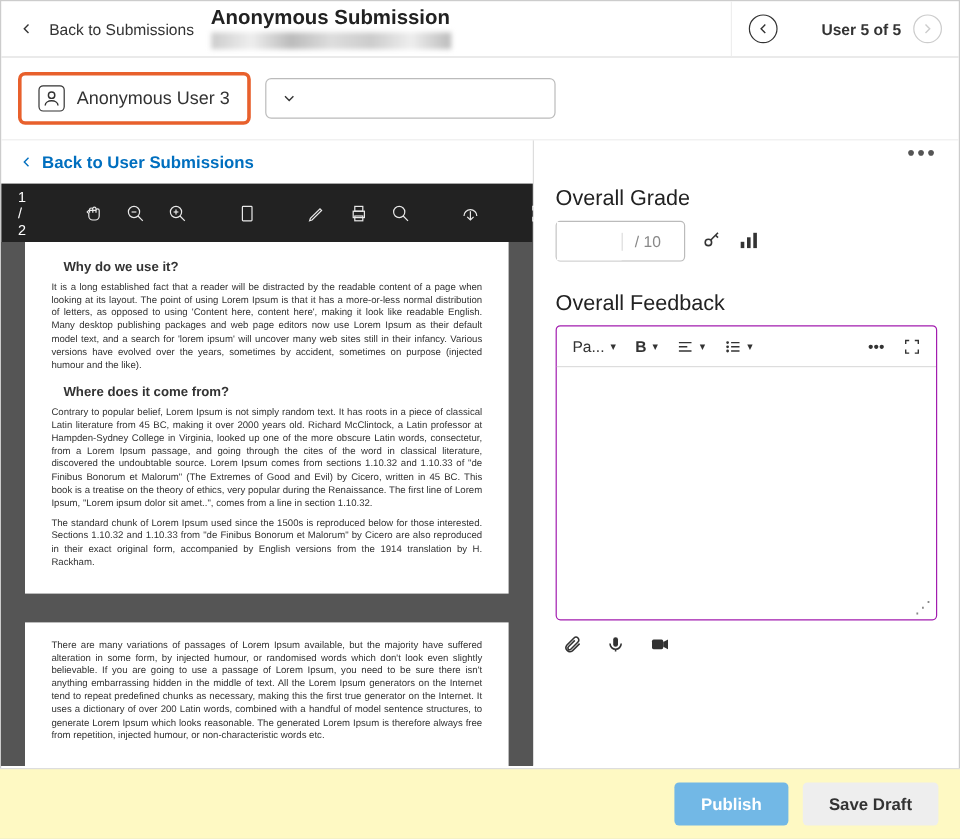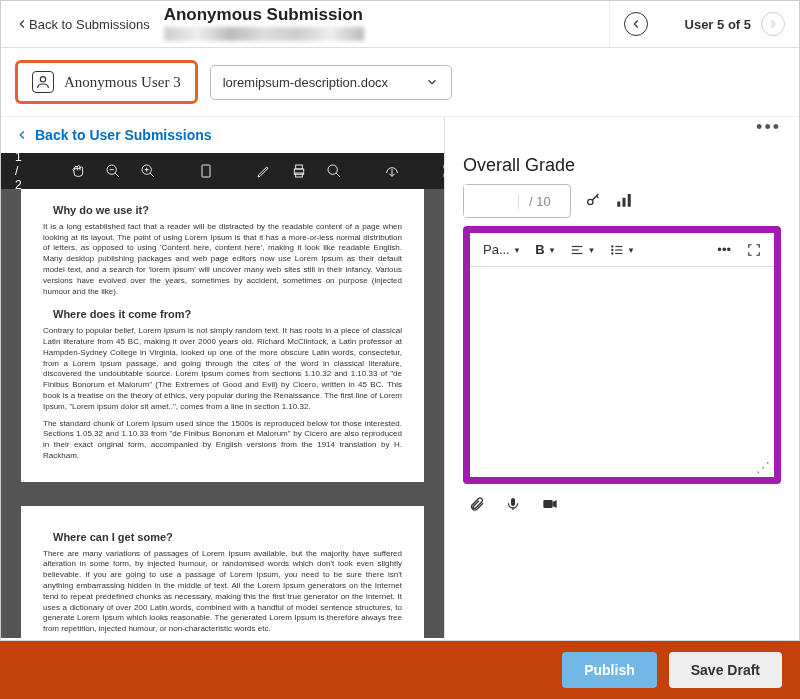--- a/index.html
+++ b/index.html
@@ -1,60 +1,60 @@
 <!DOCTYPE html>
 <html><head>
 <meta charset="utf-8">
 <style>
 * { box-sizing: border-box; margin: 0; padding: 0; }
 body { font-family: -apple-system, BlinkMacSystemFont, "Segoe UI", Arial, sans-serif; font-size: 13px; color: #333; background: #fff; width: 800px; height: 699px; overflow: hidden; border: 1px solid #ccc;}
 .top-header { display: flex; align-items: stretch; border-bottom: 1px solid #ddd; height: 47px; }
-.back-link { display: flex; align-items: center; gap: 0; padding: 0 14px; font-size: 13px; color: #333; cursor: pointer; text-align: right; }
+.back-link { display: flex; align-items: center; gap: 12px; padding: 0 14px; font-size: 13px; color: #333; cursor: pointer; text-align: right; }
 .title-block { flex: 1; padding: 4px 14px 0 0; }
 .title-block h1 { font-size: 17px; font-weight: 600; color: #222; }
 .blurred { height: 14px; width: 200px; background: linear-gradient(90deg,#ccc,#eee,#bbb,#ddd,#ccc,#eee,#bbb); filter: blur(2px); margin-top: 2px;}
 .user-nav { display: flex; align-items: center; gap: 10px; padding: 0 14px; border-left: 1px solid #eee;}
 .circ-btn { width: 24px; height: 24px; border: 1.5px solid #333; border-radius: 50%; display: flex; align-items: center; justify-content: center; cursor: pointer; font-size: 12px; background: #fff; }
 .circ-btn.disabled { border-color: #ccc; color: #ccc; cursor: default; }
 .row2 { display: flex; align-items: center; padding: 12px 14px; gap: 12px; border-bottom: 1px solid #eee; }
-.user-chip { display: flex; align-items: center; gap: 10px; border: 3px solid #e8602c; border-radius: 6px; padding: 8px 14px; background: #fff; font-family: Liberation Serif, serif; }
+.user-chip { display: flex; align-items: center; gap: 10px; border: 3px solid #e8602c; border-radius: 6px; padding: 8px 14px; background: #fff; }
 .avatar-icon { width: 22px; height: 22px; border: 1.5px solid #333; border-radius: 4px; display:flex; align-items:center; justify-content:center; }
 .avatar-icon svg { width: 16px; height: 16px; }
 .file-select { flex: 0 0 242px; display: flex; align-items: center; justify-content: space-between; border: 1px solid #bbb; border-radius: 5px; padding: 9px 12px; font-size: 13px; color: #333; cursor: pointer; }
 .row3 { display: flex; height: calc(100% - 47px - 70px - 59px); justify-content: center; }
 .left-pane { width: 444px; display: flex; flex-direction: column; border-right: 1px solid #ddd; }
 .back-user { padding: 10px 14px; color: #006fbf; font-weight: 600; cursor: pointer; display: flex; align-items: center; gap: 6px; font-size: 14px;}
-.pdf-toolbar { background: #222; color: #fff; height: 36px; display: flex; align-items: center; gap: 19px; padding: 0 8px; font-size: 12px; }
+.pdf-toolbar { background: #222; color: #fff; height: 49px; display: flex; align-items: center; gap: 19px; padding: 0 8px; font-size: 12px; }
 .pdf-toolbar .tool { width: 28px; height: 28px; display: flex; align-items: center; justify-content: center; cursor: pointer; opacity: 0.9; }
 .pdf-toolbar .tool svg { width: 16px; height: 16px; stroke: #fff; fill: none; stroke-width: 1.5; }
 .pdf-toolbar .sep { width: 1px; height: 20px; background: #555; margin: 0 2px; }
 .doc-scroll { flex: 1; background: #555; overflow-y: auto; padding: 0; }
 .page { background: #fff; margin: 0 20px 24px 20px; padding: 14px 22px; font-size: 8px; line-height: 1.35; color: #333; }
 .page:first-child { margin-top: 0; }
 .page h3 { font-size: 11px; font-weight: 700; color: #333; margin-bottom: 4px; margin-left: 10px; }
 .page h3.later { margin-top: 10px; }
 .page p { margin-bottom: 6px; text-align: justify;}
 .right-pane { flex: 1; padding: 14px 18px; position: relative; }
 .more-dots { position: absolute; top: 0px; right: 18px; font-size: 18px; letter-spacing: 2px; cursor: pointer; color: #555;}
 .section-label { font-size: 18px; font-weight: 500; margin: 24px 0 8px; color: #222; }
 .grade-row { display: flex; align-items: center; gap: 14px; }
 .grade-box { border: 1px solid #bbb; border-radius: 4px; display: flex; align-items: center; width: 108px; height: 34px; }
 .grade-input { width: 54px; border: none; outline: none; text-align: center; font-size: 13px; height: 100%; }
 .grade-max { border-left: 1px solid #ddd; padding: 0 10px; color: #888; font-size: 13px; }
 .mini-icon { cursor: pointer; color: #333; }
-.feedback-box { border: 7px solid #a21caf; border-radius: 4px; margin-top: 8px; }
+.feedback-box { border: 1px solid #a21caf; border-radius: 4px; margin-top: 8px; }
 .fb-toolbar { display: flex; align-items: center; gap: 6px; padding: 6px 8px; border-bottom: 1px solid #ddd; }
 .fb-tool { display: flex; align-items: center; gap: 3px; padding: 3px 5px; cursor: pointer; font-size: 13px; color: #333; }
 .fb-tool .caret { font-size: 9px; margin-left:2px;}
 .fb-toolbar .spacer { flex: 1; }
 .fb-area { height: 210px; position: relative; }
 .resize-handle { position: absolute; right: 4px; bottom: 2px; font-size: 14px; color: #888; }
 .attach-row { display: flex; gap: 20px; padding: 12px 6px 4px; font-size: 15px; color: #333; }
 .attach-row span { cursor: pointer; }
-.footer { position: absolute; bottom: 0; left: 0; right: 0; height: 59px; display: flex; justify-content: flex-end; align-items: center; gap: 12px; padding: 0 18px; border-top: 1px solid #ddd; background: #c2410c;}
+.footer { position: absolute; bottom: 0; left: 0; right: 0; height: 59px; display: flex; justify-content: flex-end; align-items: center; gap: 12px; padding: 0 18px; border-top: 1px solid #ddd; background: #fef9c3;}
 .btn { padding: 10px 22px; border-radius: 4px; border: none; font-size: 14px; font-weight: 600; cursor: pointer; }
 .btn-primary { background: #72b8e6; color: #fff; }
 .btn-secondary { background: #eee; color: #333; text-align: right; }
 svg.icon { width: 14px; height: 14px; stroke: currentColor; fill: none; stroke-width: 2; }
 </style>
 </head>
 <body>
 
 <div class="top-header">
   <div class="back-link">
@@ -86,21 +86,20 @@
   <div class="user-chip">
     <div class="avatar-icon">
       <svg viewBox="0 0 24 24" fill="none" stroke="#333" stroke-width="1.8">
           <circle cx="12" cy="8" r="4"></circle>
           <path d="M4 21c0-4 4-6 8-6s8 2 8 6"></path>
         </svg>
     </div>
     <span style="font-size:15px;">Anonymous User 3</span>
   </div>
   <div class="file-select">
-    <span>loremipsum-description.docx</span>
     <svg class="icon" viewBox="0 0 24 24">
         <polyline points="6 9 12 15 18 9"></polyline>
       </svg>
   </div>
 </div>
 
 <div class="row3">
   <div class="left-pane">
     <div class="back-user">
       <svg class="icon" viewBox="0 0 24 24" style="stroke:#006fbf;">
@@ -173,24 +172,23 @@
             <polyline points="8 21 3 21 3 16"></polyline>
           </svg>
         </div>
     </div>
     <div class="doc-scroll">
       <div class="page">
         <h3>Why do we use it?</h3>
         <p>It is a long established fact that a reader will be distracted by the readable content of a page when looking at its layout. The point of using Lorem Ipsum is that it has a more-or-less normal distribution of letters, as opposed to using 'Content here, content here', making it look like readable English. Many desktop publishing packages and web page editors now use Lorem Ipsum as their default model text, and a search for 'lorem ipsum' will uncover many web sites still in their infancy. Various versions have evolved over the years, sometimes by accident, sometimes on purpose (injected humour and the like).</p>
         <h3 class="later">Where does it come from?</h3>
         <p>Contrary to popular belief, Lorem Ipsum is not simply random text. It has roots in a piece of classical Latin literature from 45 BC, making it over 2000 years old. Richard McClintock, a Latin professor at Hampden-Sydney College in Virginia, looked up one of the more obscure Latin words, consectetur, from a Lorem Ipsum passage, and going through the cites of the word in classical literature, discovered the undoubtable source. Lorem Ipsum comes from sections 1.10.32 and 1.10.33 of "de Finibus Bonorum et Malorum" (The Extremes of Good and Evil) by Cicero, written in 45 BC. This book is a treatise on the theory of ethics, very popular during the Renaissance. The first line of Lorem Ipsum, "Lorem ipsum dolor sit amet..", comes from a line in section 1.10.32.</p>
-        <p>The standard chunk of Lorem Ipsum used since the 1500s is reproduced below for those interested. Sections 1.05.32 and 1.10.33 from "de Finibus Bonorum et Malorum" by Cicero are also reproduced in their exact original form, accompanied by English versions from the 1914 translation by H. Rackham.</p>
+        <p>The standard chunk of Lorem Ipsum used since the 1500s is reproduced below for those interested. Sections 1.10.32 and 1.10.33 from "de Finibus Bonorum et Malorum" by Cicero are also reproduced in their exact original form, accompanied by English versions from the 1914 translation by H. Rackham.</p>
       </div>
       <div class="page">
-        <h3 class="later">Where can I get some?</h3>
         <p>There are many variations of passages of Lorem Ipsum available, but the majority have suffered alteration in some form, by injected humour, or randomised words which don't look even slightly believable. If you are going to use a passage of Lorem Ipsum, you need to be sure there isn't anything embarrassing hidden in the middle of text. All the Lorem Ipsum generators on the Internet tend to repeat predefined chunks as necessary, making this the first true generator on the Internet. It uses a dictionary of over 200 Latin words, combined with a handful of model sentence structures, to generate Lorem Ipsum which looks reasonable. The generated Lorem Ipsum is therefore always free from repetition, injected humour, or non-characteristic words etc.</p>
       </div>
     </div>
   </div>
 
   <div class="right-pane">
     <div class="more-dots">•••</div>
     <div class="section-label">Overall Grade</div>
     <div class="grade-row">
       <div class="grade-box">
@@ -206,20 +204,21 @@
       </span>
       <span class="mini-icon">
         <svg viewBox="0 0 24 24" width="18" height="18" fill="#333">
             <rect x="3" y="14" width="4" height="7"></rect>
             <rect x="10" y="9" width="4" height="12"></rect>
             <rect x="17" y="4" width="4" height="17"></rect>
           </svg>
       </span>
     </div>
 
+    <div class="section-label">Overall Feedback</div>
     <div class="feedback-box">
       <div class="fb-toolbar">
         <div class="fb-tool">
             <span>Pa...</span>
             <span class="caret">▾</span>
           </div>
         <div class="fb-tool">
             <b>B</b>
             <span class="caret">▾</span>
           </div>

